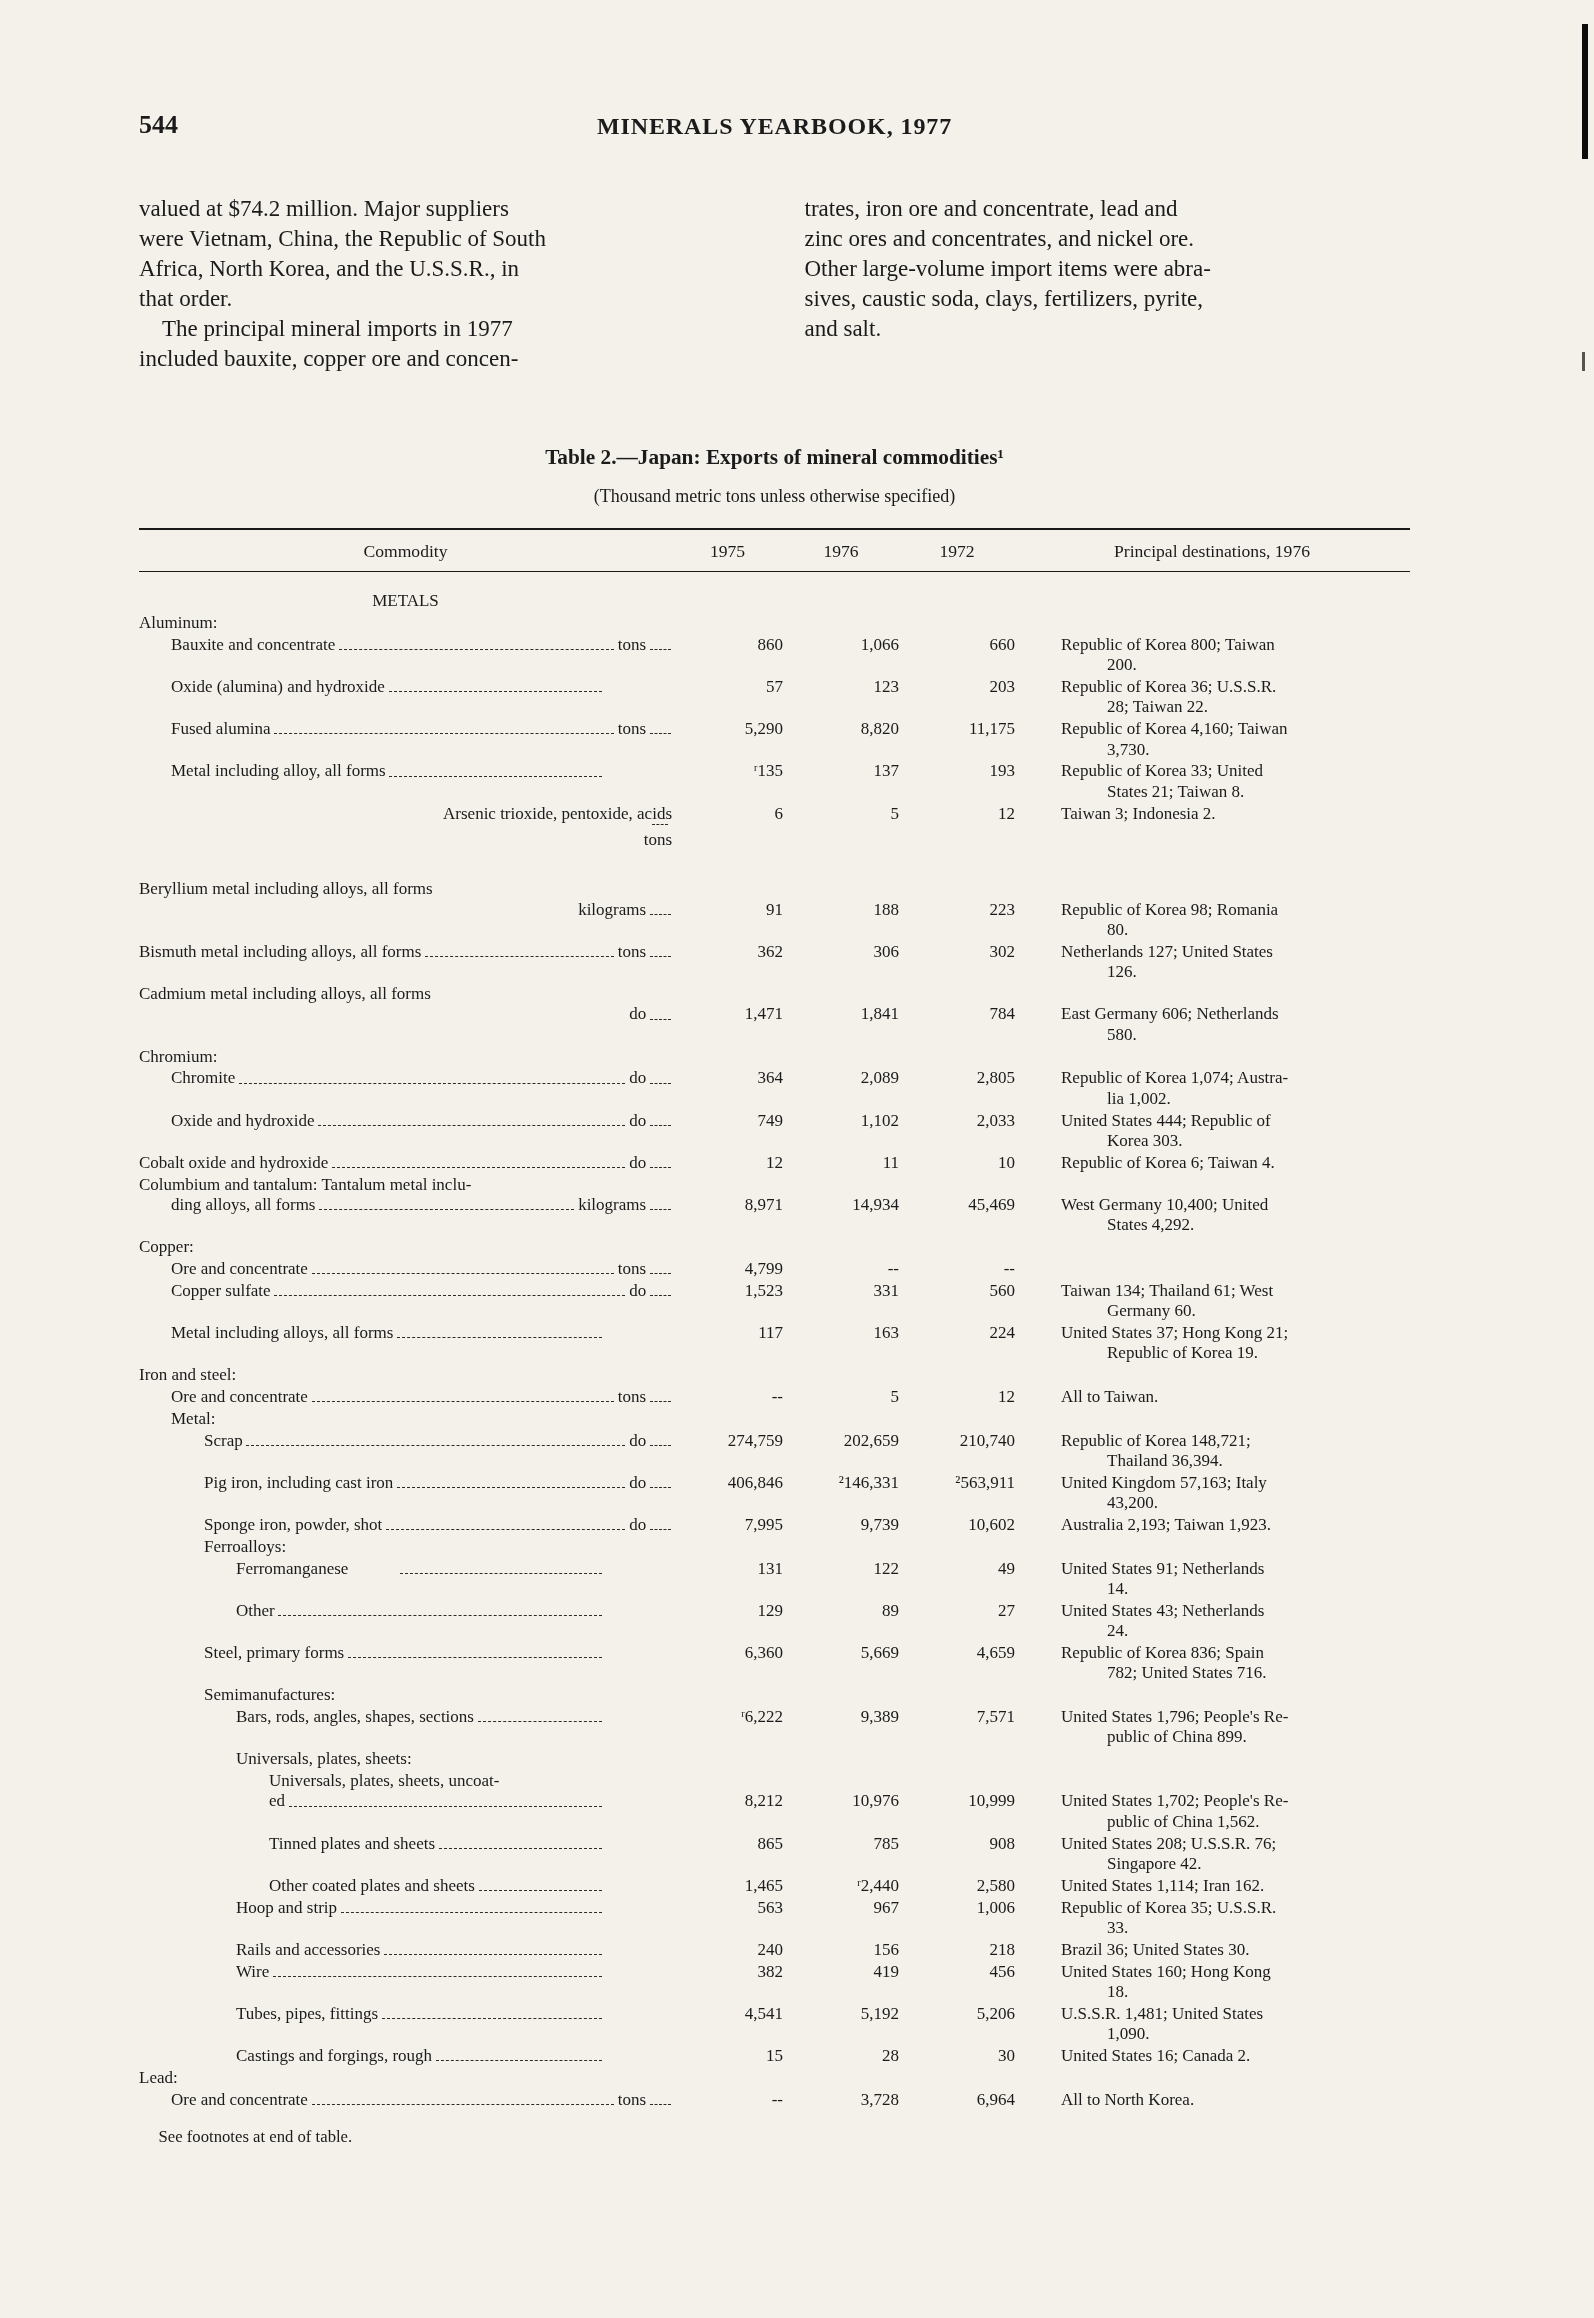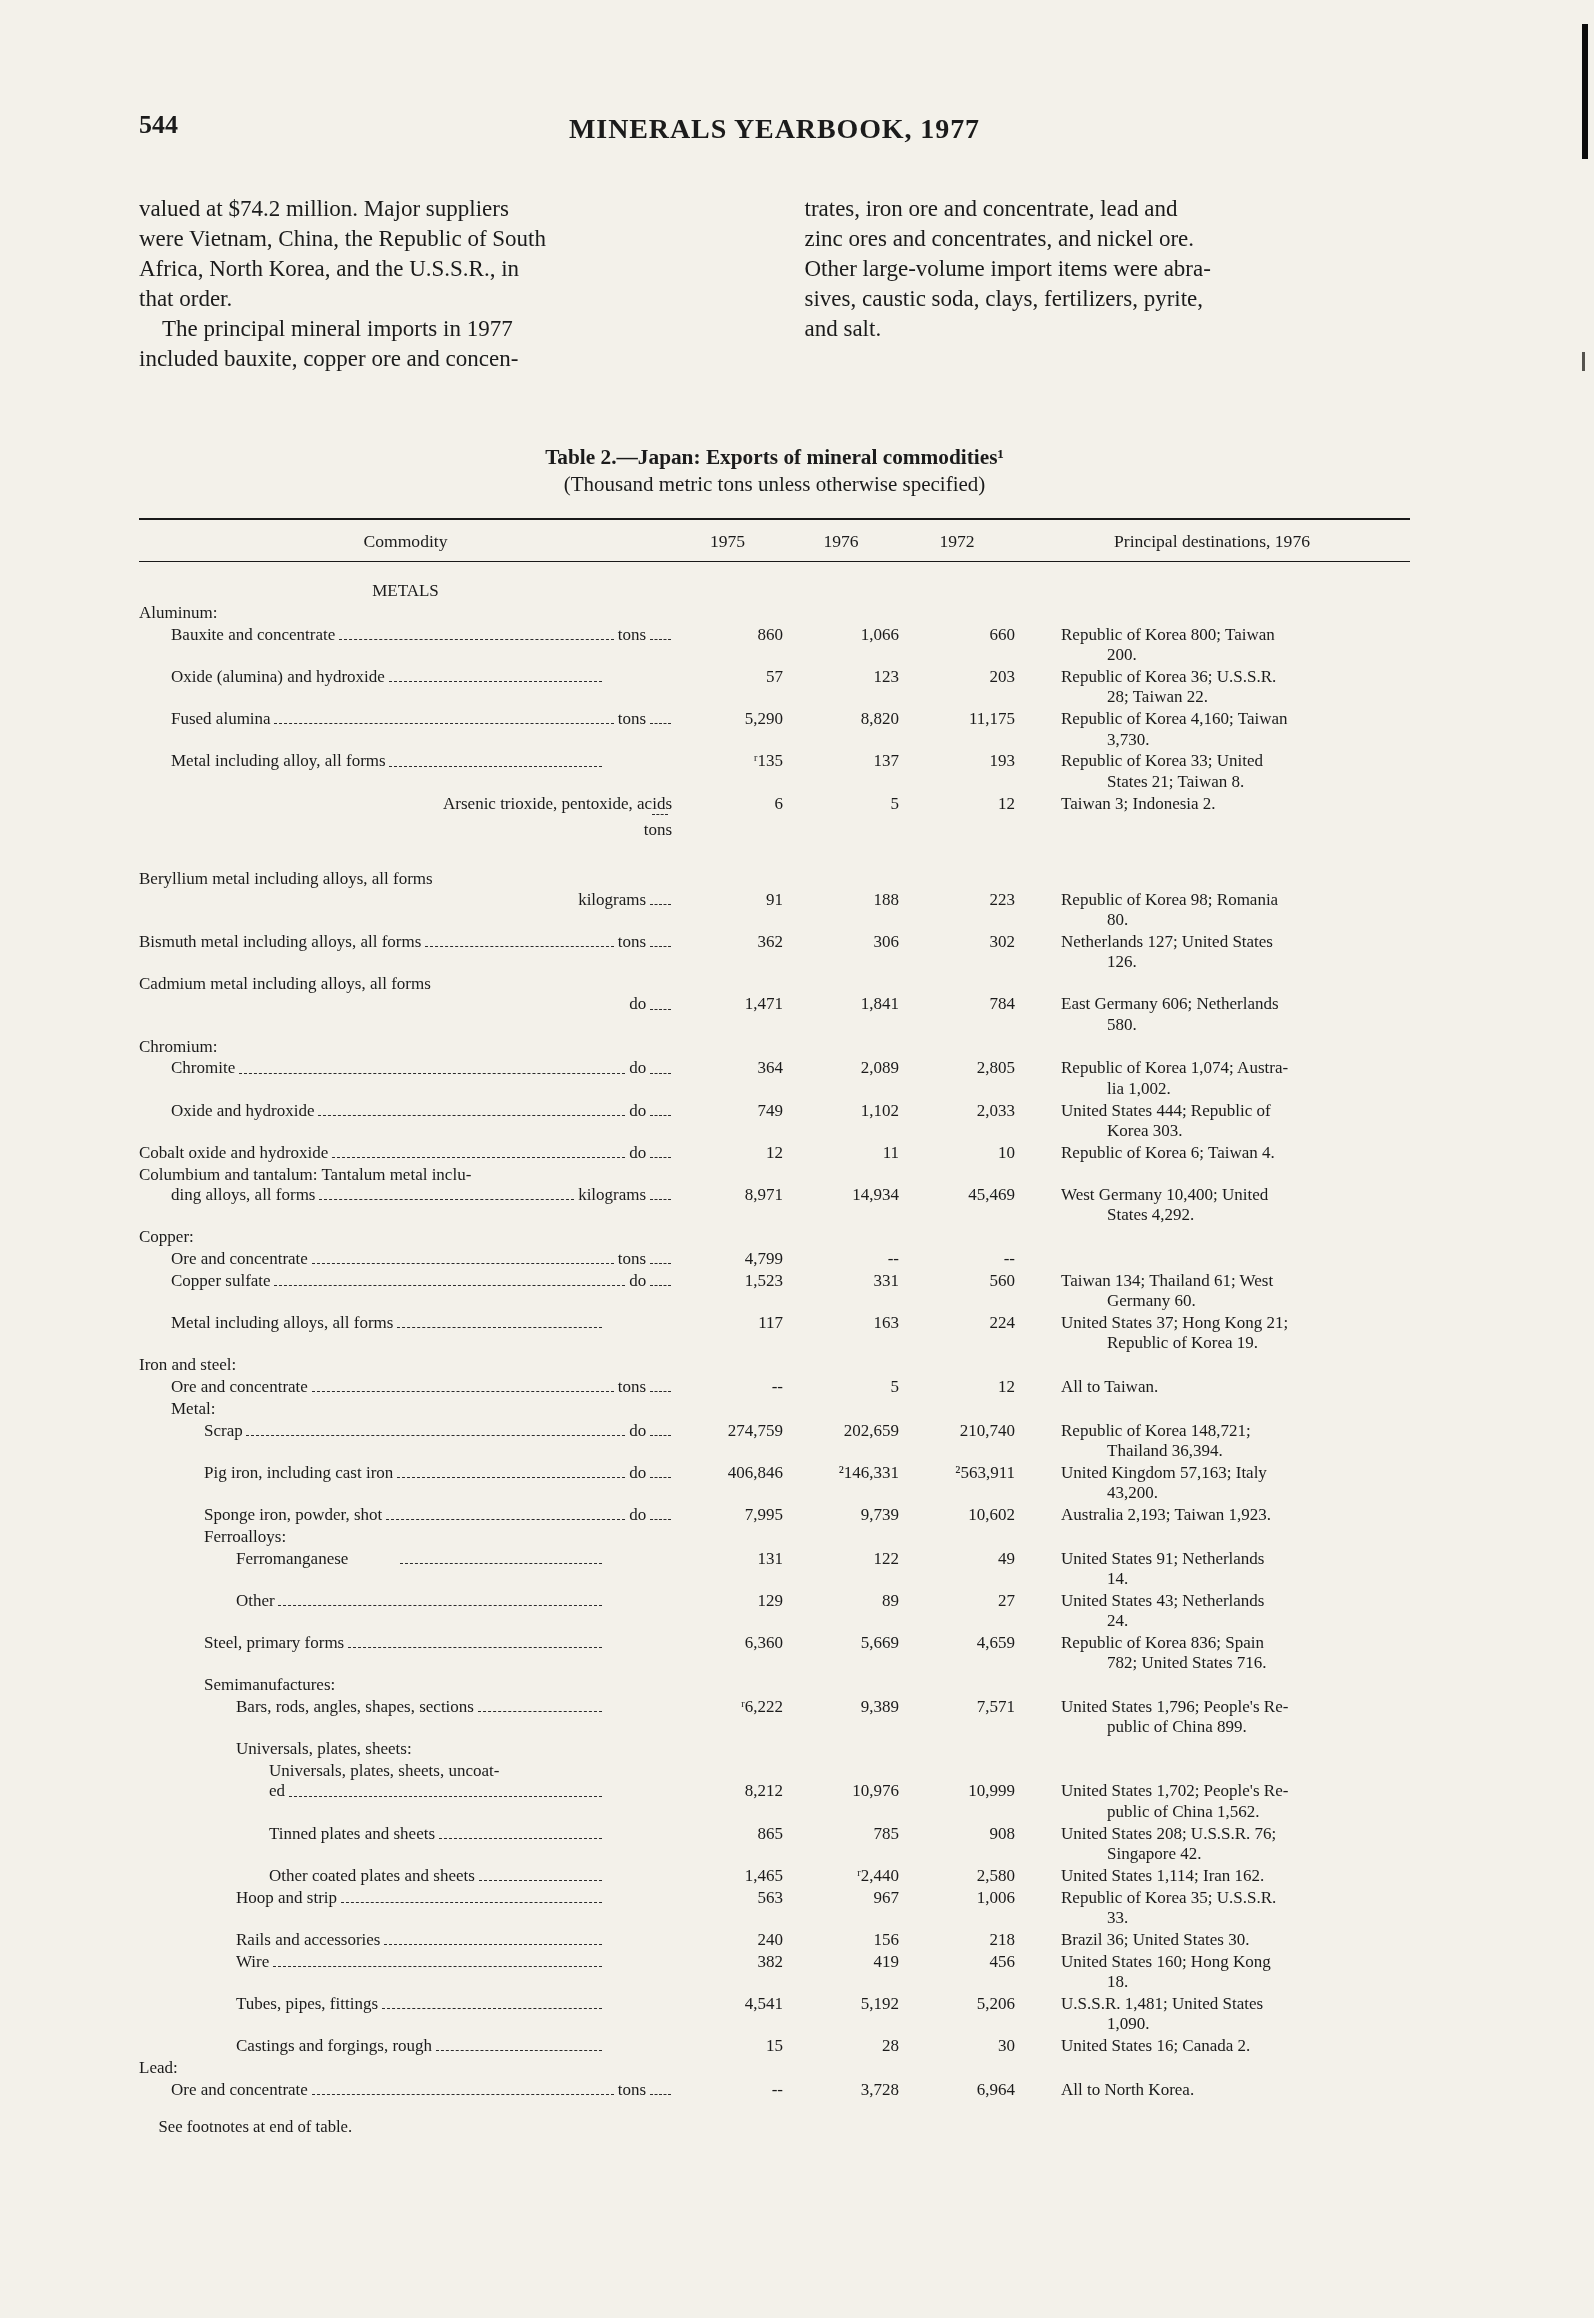--- a/index.html
+++ b/index.html
@@ -9,30 +9,30 @@
     background:#f3f1ea;
     font-family:"Liberation Serif","DejaVu Serif",serif;
     color:#1b1b1b;
     overflow:hidden;
   }
   .artifact-line{position:absolute;right:6.5px;top:24px;width:5.1px;height:135px;background:#0c0c0c;}
   .artifact-dot{position:absolute;right:9.3px;top:352px;width:2.8px;height:18.5px;background:#55534e;}
 
   .page-number{position:absolute;left:139px;top:110px;font-size:26px;font-weight:bold;}
   .running-head{position:absolute;left:139px;top:113px;width:1271px;text-align:center;
-    font-size:28px;font-weight:bold;letter-spacing:0.9px;}
+    font-size:24px;font-weight:bold;letter-spacing:0.9px;}
 
   .intro{position:absolute;left:139px;top:194px;width:1280px;
     display:grid;grid-template-columns:1fr 1fr;column-gap:51px;
     font-size:23px;line-height:30px;}
   .intro-line{white-space:pre-wrap;}
 
   .tbl{position:absolute;left:139px;top:445px;width:1271px;}
   .t-title{text-align:center;font-size:21.3px;font-weight:bold;}
-  .t-sub{text-align:center;font-size:21px;margin-top:2px;}
+  .t-sub{text-align:center;font-size:18px;margin-top:16px;}
   .rule-top{margin-top:21.3px;border-top:2.3px solid #191919;}
   .t-header{display:grid;grid-template-columns:533px 111px 116px 116px 394px;
     font-size:17.6px;padding:11px 0 8.3px;align-items:end;}
   .th{text-align:center;}
   .rule-mid{border-top:1.9px solid #191919;}
 
   .t-body{margin-top:19.5px;font-size:17px;line-height:20.4px;}
   .row{margin-bottom:1.4px;}
   .grid{display:grid;grid-template-columns:533px 111px 116px 116px 394px;align-items:start;}
   .c-line{display:flex;align-items:flex-end;min-height:20.4px;}

